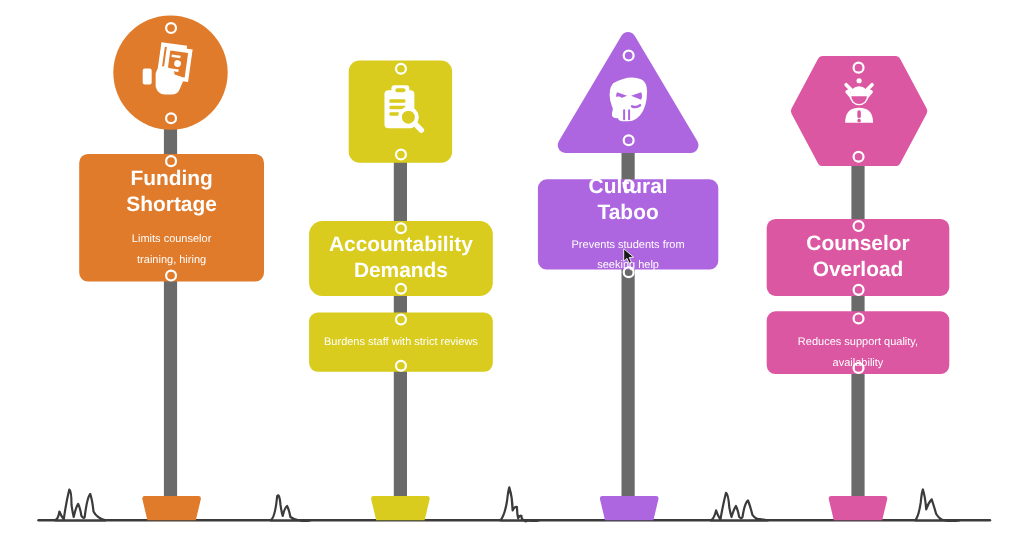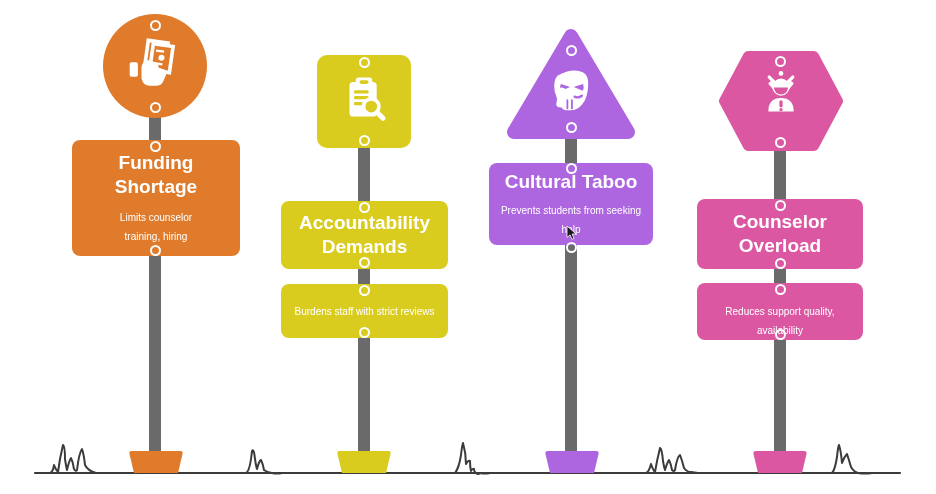--- a/index.html
+++ b/index.html
@@ -58,21 +58,21 @@
     <rect x="16" y="10" width="30" height="38" rx="4" fill="#fff"></rect>
     <rect x="23" y="5" width="18" height="10" rx="3" fill="#fff"></rect>
     <rect x="27" y="8" width="10" height="4" rx="2" fill="#D9CC1E"></rect>
     <rect x="21" y="19" width="16" height="3.6" rx="1.2" fill="#D9CC1E"></rect>
     <rect x="21" y="25.5" width="16" height="3.6" rx="1.2" fill="#D9CC1E"></rect>
     <rect x="21" y="32" width="10" height="3.6" rx="1.2" fill="#D9CC1E"></rect>
     <circle cx="40" cy="37" r="8.5" stroke="#fff" stroke-width="4" fill="#D9CC1E"></circle>
     <line x1="46.5" y1="43.5" x2="53" y2="50" stroke="#fff" stroke-width="5.5" stroke-linecap="round"></line>
   </svg>
 
-  <div class="signbox" style="left: 281px; top: 201px; width: 167px; height: 68px; padding: 0px 6px; background: rgb(217, 204, 30);">
+  <div class="signbox" style="left: 281px; top: 201px; width: 167px; height: 68px; padding: 0px 6px; background: rgb(217, 204, 30); border-radius: 12px;">
     <div class="title">Accountability Demands</div>
   </div>
   <div class="signbox" style="left: 281px; top: 284px; width: 167px; height: 54px; padding: 12px 6px; background: rgb(217, 204, 30);">
     <div class="subtitle">Burdens staff with strict reviews</div>
   </div>
 
   <svg class="shape" style="left:495px; top:20px;" width="152" height="126" viewBox="0 0 152 126">
     <polygon points="76,16 19,112 133,112" stroke-width="14" stroke-linejoin="round" fill="#AD66E0" stroke="#AD66E0"></polygon>
   </svg>
   <svg class="icon-svg" style="left:542px; top:64px;" width="58" height="58" viewBox="0 0 64 64">
@@ -80,21 +80,21 @@
     <path d="M21 22 l10 3.5 -10 4 q-2 -4 0 -7.5 Z" fill="#AD66E0"></path>
     <path d="M45 22 l-10 3.5 10 4 q2 -4 0 -7.5 Z" fill="#AD66E0"></path>
     <path d="M36 36 q4 2 8 -1" fill="none" stroke-width="2.5" stroke-linecap="round" stroke="#AD66E0"></path>
     <g>
       <rect x="17" y="26" width="8" height="22" rx="4" fill="#fff" transform="rotate(10 21 37)"></rect>
       <rect x="21" y="38" width="17" height="13" rx="5.5" fill="#fff"></rect>
       <path d="M28 40 v9 M33 40 v9" fill="none" stroke-width="2" stroke-linecap="round" stroke="#AD66E0"></path>
     </g>
   </svg>
 
-  <div class="signbox" style="left: 489px; top: 163px; width: 164px; height: 82px; padding: 0px 4px; gap: 7px; background: rgb(173, 102, 224);">
+  <div class="signbox" style="left: 489px; top: 163px; width: 164px; height: 82px; padding: 0px 16px; gap: 7px; background: rgb(173, 102, 224);">
     <div class="title">Cultural Taboo</div>
     <div class="subtitle">Prevents students from seeking help</div>
   </div>
 
   <svg class="shape" style="left:716px; top:48px;" width="130" height="106" viewBox="0 0 130 106">
     <polygon points="32,8 98,8 122,53 98,98 32,98 8,53" stroke-width="10" stroke-linejoin="round" fill="#DC57A2" stroke="#DC57A2"></polygon>
   </svg>
   <svg class="icon-svg" style="left:752px; top:68px;" width="58" height="58" viewBox="0 0 64 64">
     <circle cx="32" cy="6" r="2.6" fill="#fff"></circle>
     <polyline points="19,10 24,15 20,17 26,24" fill="none" stroke="#fff" stroke-width="3.6" stroke-linecap="round" stroke-linejoin="round"></polyline>

